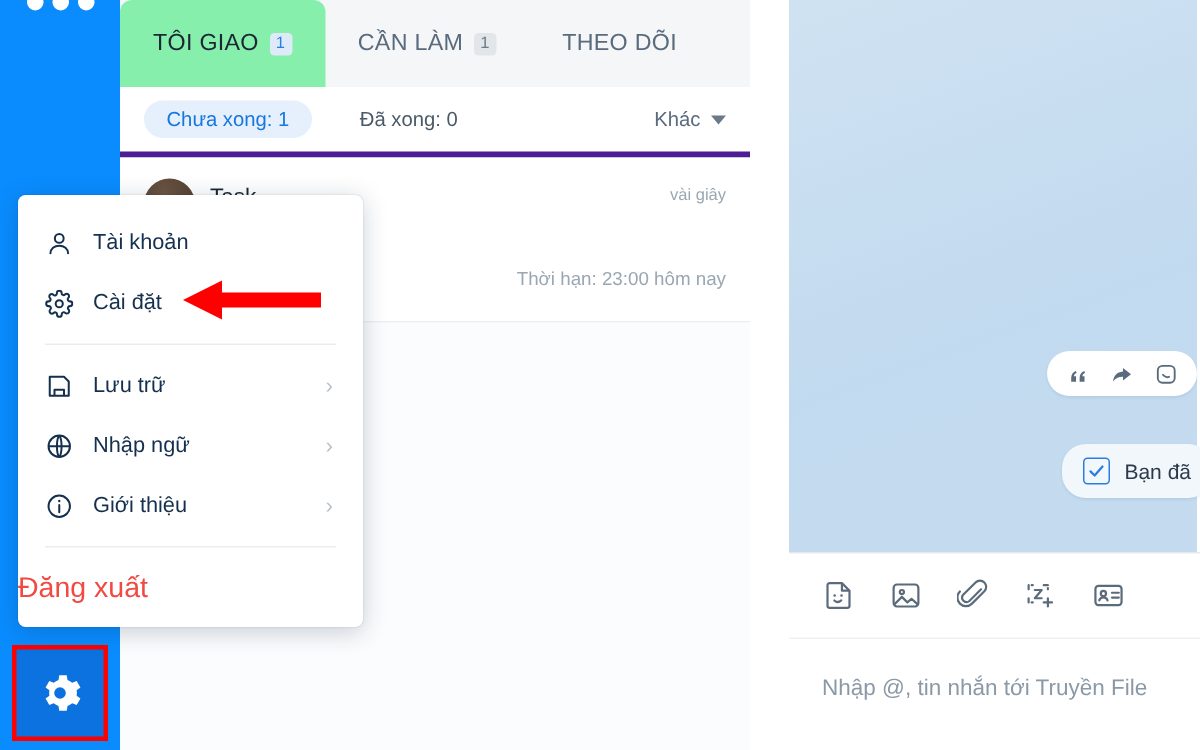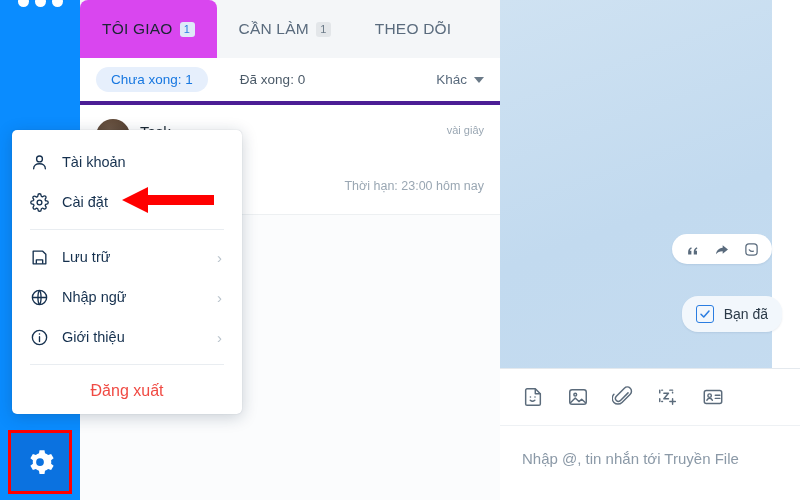--- a/index.html
+++ b/index.html
@@ -50,21 +50,21 @@
     height: 58px;
     display: flex; align-items: center; gap: 7px;
     padding: 0 22px;
     font-size: 15.5px;
     color: #5a6b7d;
     letter-spacing: .2px;
     background: transparent;
     white-space: nowrap;
   }
   .tab.active {
-    background: #d946ef;
+    background: #86efac;
     color: #1b2733;
     border-top-left-radius: 8px;
     border-top-right-radius: 8px;
     font-weight: 500;
   }
   .tab .badge {
     font-size: 11px;
     min-width: 15px; height: 15px; line-height: 15px;
     text-align: center;
     border-radius: 3px;
@@ -162,35 +162,34 @@
   .menu-item .mi-label { margin-left: 6px; }
   .menu-item .mi-chevron {
     position: absolute; right: 20px;
     color: #b9c3cc; font-size: 15px; line-height: 1;
   }
   .menu-sep {
     height: 1px; background: #e9edf1;
     margin: 7px 18px;
   }
   .menu-logout {
-    text-align: center;
-    font-size: 16px;
+    font-size: 19px;
     color: #f04a43;
     padding: 10px 0 4px 0;
   }
 
   
   .arrow {
     position: absolute; left: 122px; top: 186px;
     width: 92px; height: 28px; z-index: 40;
   }
 
   
   .chat {
-    position: absolute; left: 500px; top: 0;
+    position: absolute; left: 526px; top: 0;
     width: 272px; height: 500px;
     background: linear-gradient(160deg, #cfe2f2 0%, #c2daef 45%, #c6dcf0 100%);
   }
   .msg-tools {
     position: absolute; right: 0px; top: 234px;
     background: #ffffff;
     border-radius: 16px;
     height: 30px;
     display: flex; align-items: center; gap: 14px;
     padding: 0 13px;

